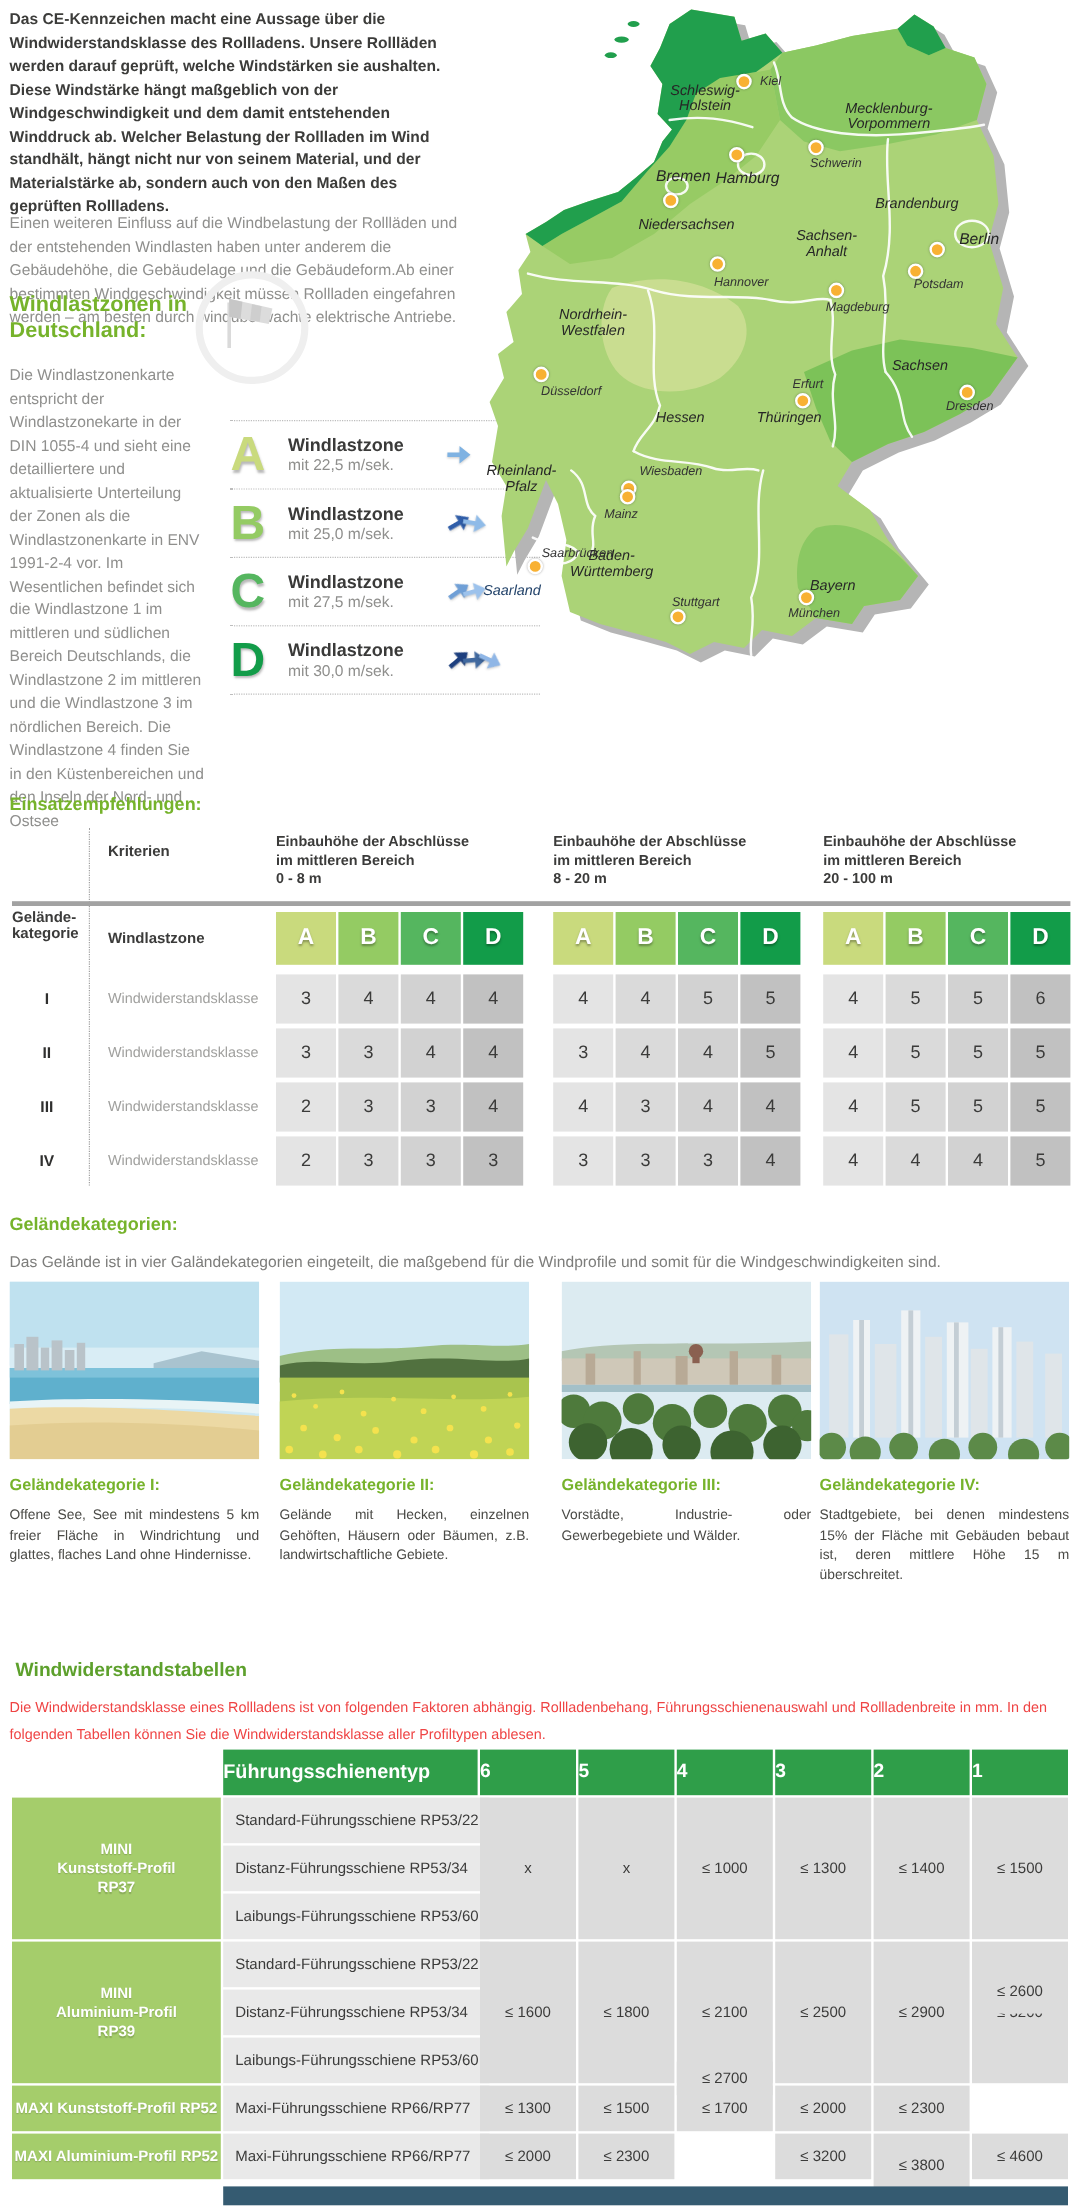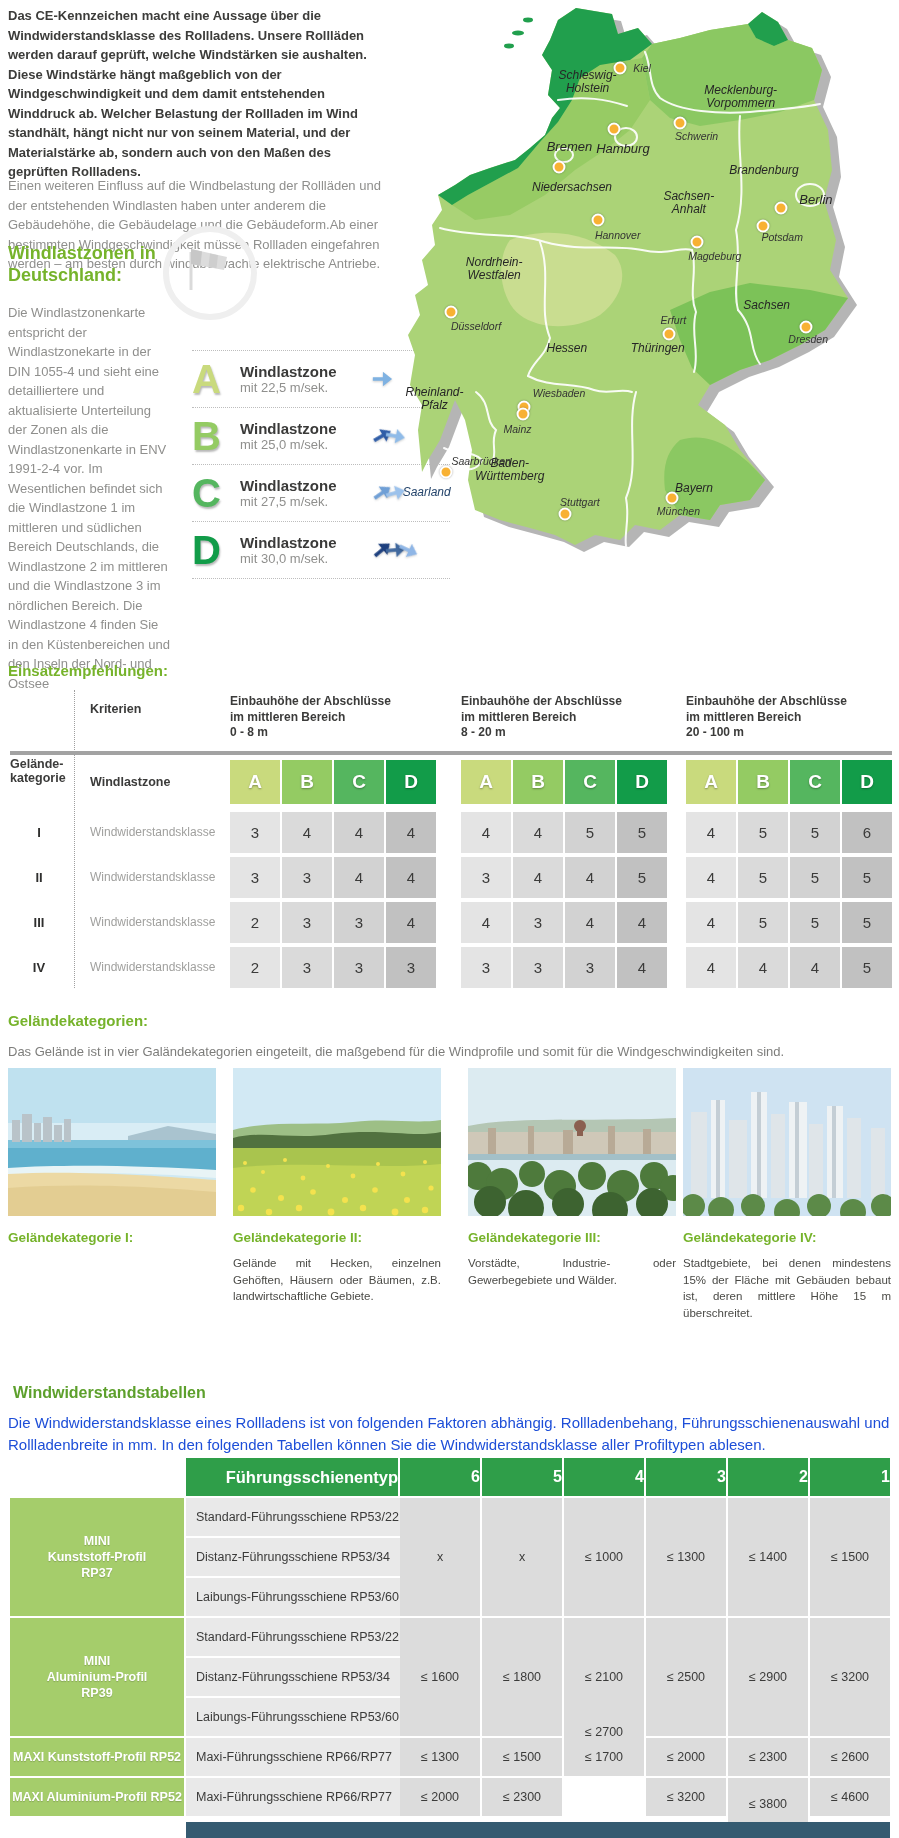--- a/index.html
+++ b/index.html
@@ -40,23 +40,23 @@
   .roman{width:58px;text-align:center;font-weight:bold;font-size:13px;color:#2f2f2e;}
   .rowlbl{font-size:12px;color:#a0a09e;}
   
   .terr-intro{left:8px;top:1044px;width:880px;font-size:13px;color:#7d7d7b;}
   .card{position:absolute;top:1068px;width:208px;}
   .card svg{display:block;width:208px;height:148px;}
   .card .cap{margin-top:14px;font-size:13.5px;font-weight:bold;color:#76b32b;}
   .card .txt{margin-top:10px;font-size:11.5px;line-height:16.5px;color:#4a4a46;text-align:justify;}
   
   .res-h{left:13px;top:1384px;font-size:16px;font-weight:bold;color:#5da02c;}
-  .res-intro{left:8px;top:1412px;width:886px;font-size:15px;line-height:22px;color:#1d4ed8;}
+  .res-intro{left:8px;top:1412px;width:886px;font-size:12px;line-height:22px;color:#ef4444;}
   .cell{position:absolute;}
-  .res-head{background:#2f9e49;color:#fff;font-weight:bold;text-align:right;}
+  .res-head{background:#2f9e49;color:#fff;font-weight:bold;text-align:left;}
   .res-group{background:#a5cd6b;color:#fff;font-weight:bold;text-align:center;display:flex;align-items:center;justify-content:center;line-height:16px;font-size:12.5px;text-shadow:0 1px 1px rgba(0,0,0,.18);}
   .res-rail{background:#e9e9e9;color:#3b3b3a;font-size:12.5px;padding-left:10px;display:flex;align-items:center;}
   .res-val{background:#dcdcdc;color:#3b3b3a;font-size:12.5px;display:flex;align-items:center;justify-content:center;}
   .next-bar{left:186px;top:1822px;width:704px;height:16px;background:#355b71;}
 </style>
 </head>
 <body>
 
 <div class="abs p1">Das CE-Kennzeichen macht eine Aussage über die Windwiderstandsklasse des Rollladens. Unsere Rollläden werden darauf geprüft, welche Windstärken sie aushalten. Diese Windstärke hängt maßgeblich von der Windgeschwindigkeit und dem damit entstehenden Winddruck ab. Welcher Belastung der Rollladen im Wind standhält, hängt nicht nur von seinem Material, und der Materialstärke ab, sondern auch von den Maßen des geprüften Rollladens.</div>
 <div class="abs p2">Einen weiteren Einfluss auf die Windbelastung der Rollläden und der entstehenden Windlasten haben unter anderem die Gebäudehöhe, die Gebäudelage und die Gebäudeform.Ab einer bestimmten Windgeschwindigkeit müssen Rollladen eingefahren werden – am besten durch windüberwachte elektrische Antriebe.</div>
@@ -315,20 +315,21 @@
         <rect x="26" y="55" width="7" height="19"></rect>
         <rect x="35" y="49" width="9" height="25"></rect>
         <rect x="46" y="57" width="8" height="17"></rect>
         <rect x="56" y="51" width="7" height="23"></rect>
       </g>
     <path d="M0 100 C60 96 140 98 208 102 L208 110 C140 104 60 104 0 108 Z" fill="#e8f4f6"></path>
     <path d="M0 148 L0 106 C70 102 150 108 208 112 L208 148 Z" fill="#ecd9a4"></path>
     <path d="M0 148 L0 120 C80 114 160 120 208 124 L208 148 Z" fill="#e3cd92"></path>
   </svg>
   <div class="cap">Geländekategorie I:</div>
+  <div class="txt">Offene See, See mit mindestens 5 km freier Fläche in Windrichtung und glattes, flaches Land ohne Hindernisse.</div>
 </div>
 <div class="card" style="left:233px;">
   <svg viewBox="0 0 208 148">
     <rect width="208" height="148" fill="#d2e9f4"></rect>
     <path d="M0 62 C40 52 80 58 120 54 C160 50 180 56 208 52 L208 70 L0 70 Z" fill="#9dbf86"></path>
     <path d="M0 70 C30 62 60 72 100 66 C150 60 180 70 208 64 L208 84 L0 84 Z" fill="#51713f"></path>
     <rect y="80" width="208" height="68" fill="#a9c44e"></rect>
     <path d="M0 148 L0 100 C70 92 150 102 208 96 L208 148 Z" fill="#c0d455"></path>
     <g fill="#f4e24e">
         <circle cx="12" cy="95" r="2"></circle>
@@ -470,21 +471,21 @@
     <div class="cell res-val" style="left:810px;top:1618px;width:80px;height:118px;">≤ 3200</div>
     <div class="cell res-group" style="left:10px;top:1738px;width:174px;height:38px;">
       <span>MAXI Kunststoff-Profil RP52</span>
     </div>
     <div class="cell res-rail" style="left:186px;top:1738px;width:212px;height:38px;">Maxi-Führungsschiene RP66/RP77</div>
     <div class="cell res-val" style="left:400px;top:1738px;width:80px;height:38px;">≤ 1300</div>
     <div class="cell res-val" style="left:482px;top:1738px;width:80px;height:38px;">≤ 1500</div>
     <div class="cell res-val" style="left:564px;top:1738px;width:80px;height:38px;">≤ 1700</div>
     <div class="cell res-val" style="left:646px;top:1738px;width:80px;height:38px;">≤ 2000</div>
     <div class="cell res-val" style="left:728px;top:1738px;width:80px;height:38px;">≤ 2300</div>
-    <div class="cell res-val" style="left:810px;top:1738px;width:80px;height:38px;">≤ 2600</div>
+    <div class="cell res-val" style="left:810px;top:1640px;width:80px;height:38px;">≤ 2600</div>
     <div class="cell res-group" style="left:10px;top:1778px;width:174px;height:38px;">
       <span>MAXI Aluminium-Profil RP52</span>
     </div>
     <div class="cell res-rail" style="left:186px;top:1778px;width:212px;height:38px;">Maxi-Führungsschiene RP66/RP77</div>
     <div class="cell res-val" style="left:400px;top:1778px;width:80px;height:38px;">≤ 2000</div>
     <div class="cell res-val" style="left:482px;top:1778px;width:80px;height:38px;">≤ 2300</div>
     <div class="cell res-val" style="left:564px;top:1718px;width:80px;height:28px;">≤ 2700</div>
     <div class="cell res-val" style="left:646px;top:1778px;width:80px;height:38px;">≤ 3200</div>
     <div class="cell res-val" style="left:728px;top:1778px;width:80px;height:52px;">≤ 3800</div>
     <div class="cell res-val" style="left:810px;top:1778px;width:80px;height:38px;">≤ 4600</div>

